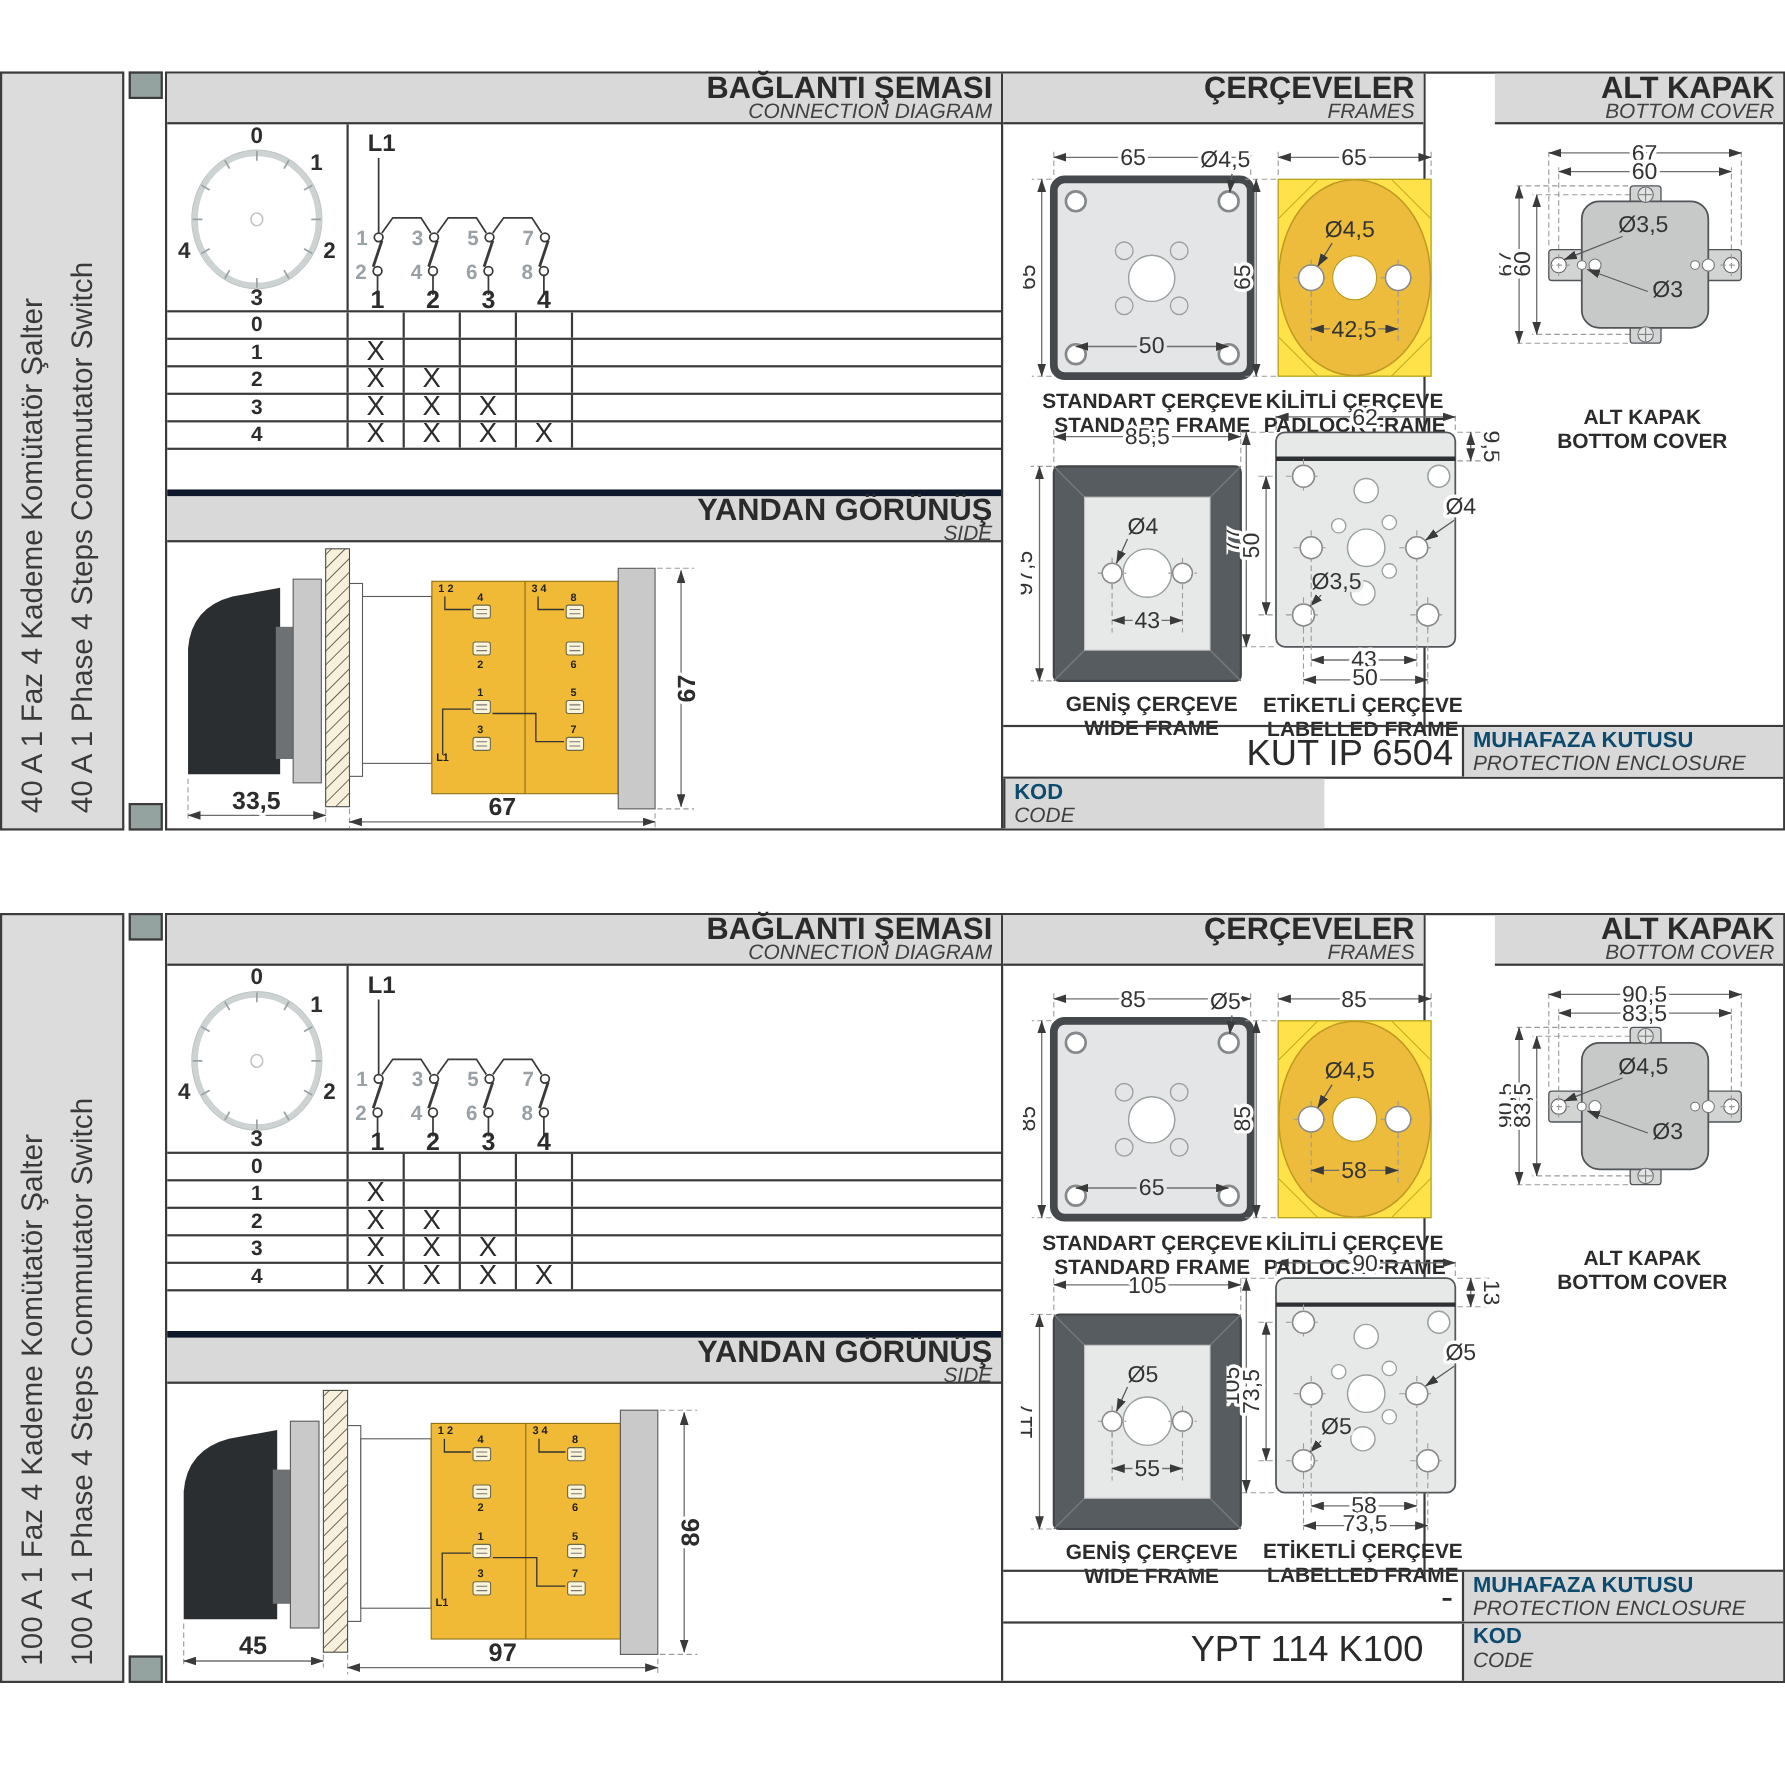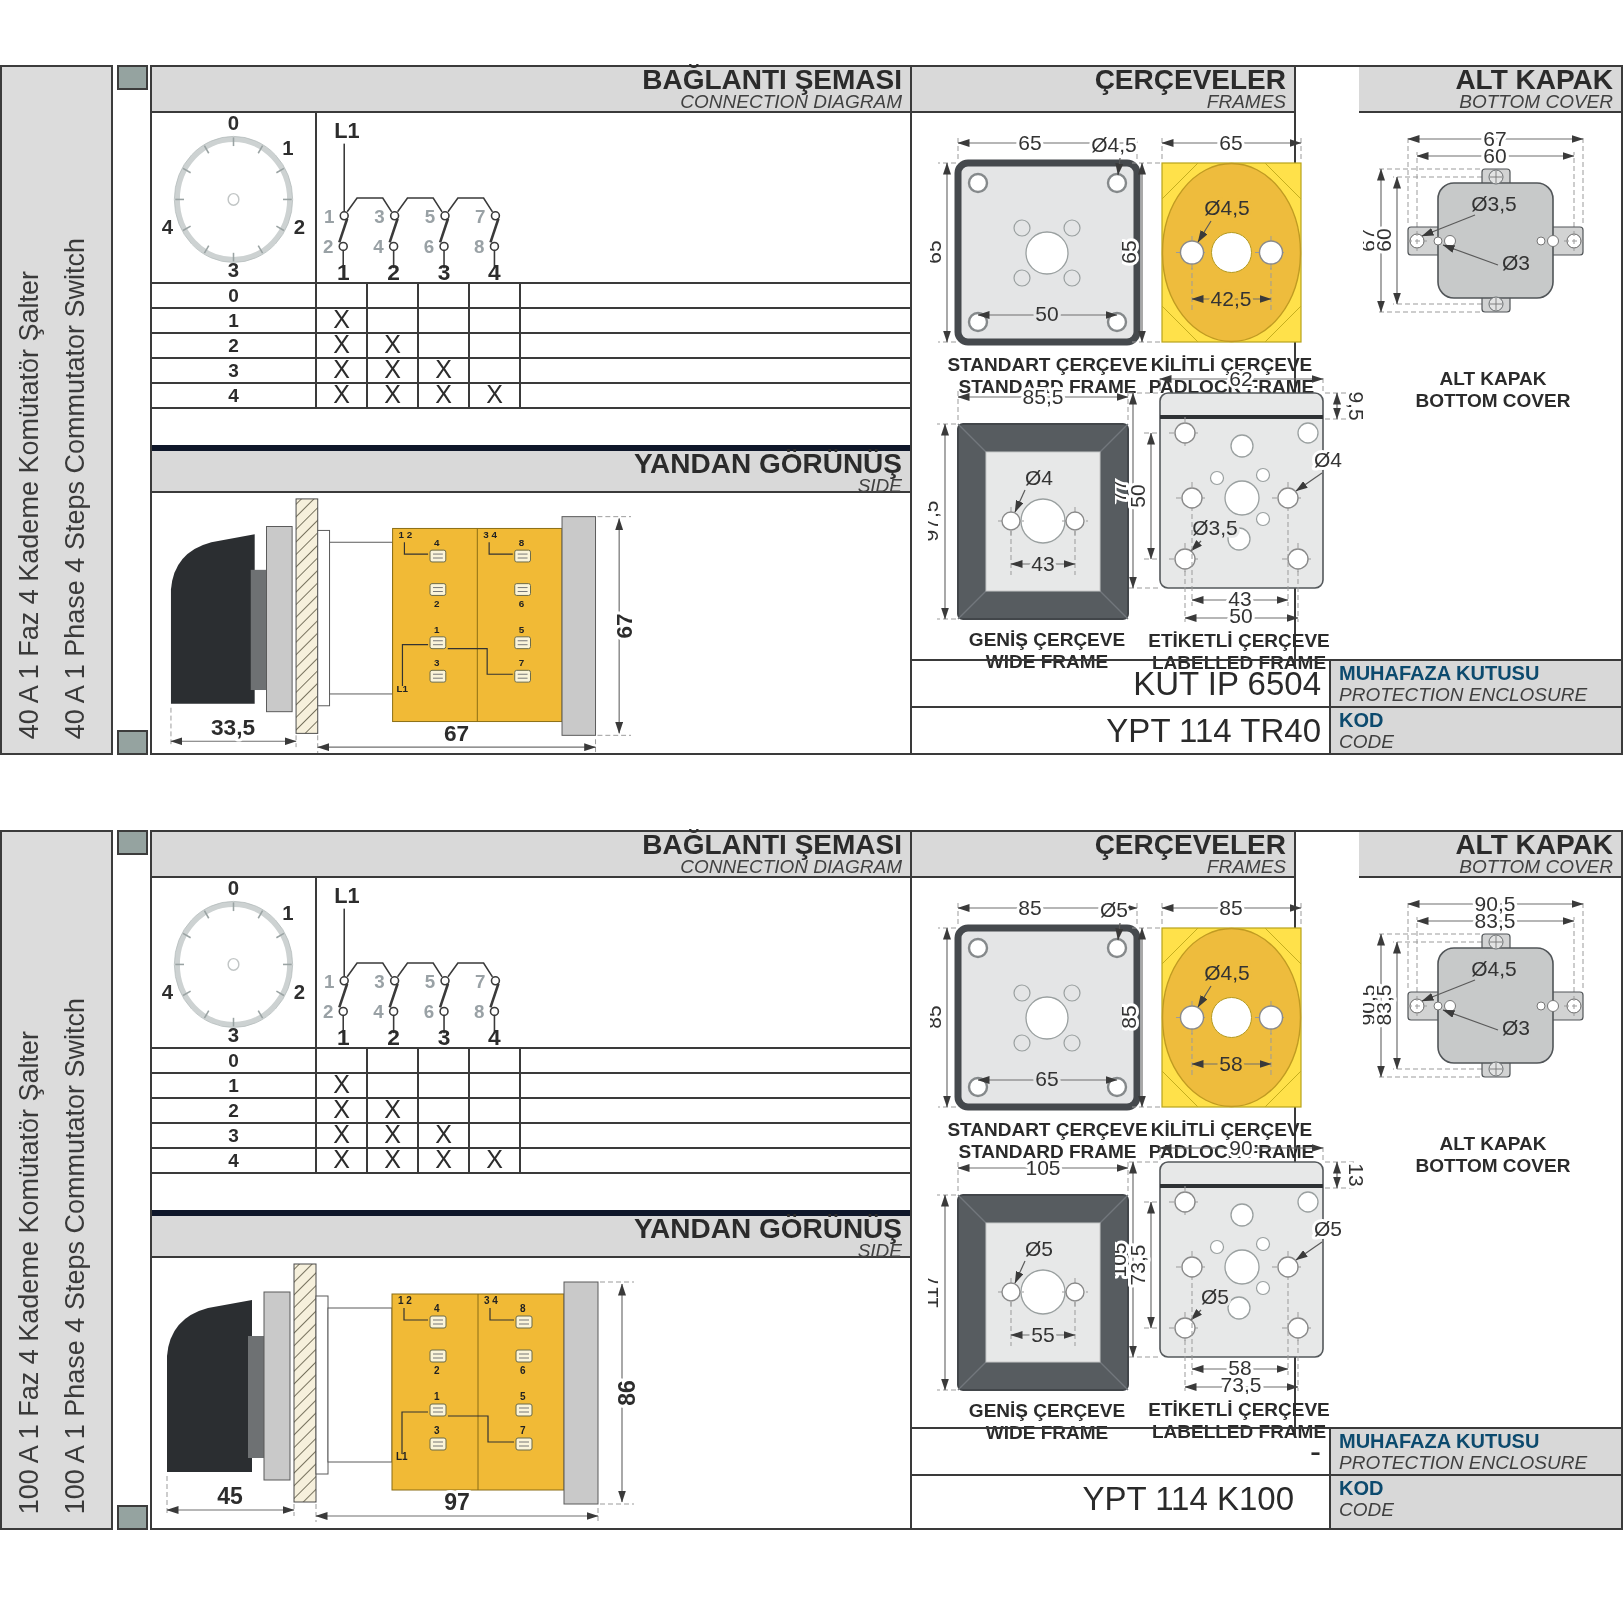--- a/index.html
+++ b/index.html
@@ -501,21 +501,20 @@
 
     <div class="rows">
       <div class="prow">
         <div class="pval">KUT IP 6504</div>
         <div class="plab">
           <div class="pl1">MUHAFAZA KUTUSU</div>
           <div class="pl2">PROTECTION ENCLOSURE</div>
         </div>
       </div>
       <div class="prow rcode">
-        <div class="pval">YPT 114 TR40</div>
         <div class="plab">
           <div class="pl1">KOD</div>
           <div class="pl2">CODE</div>
         </div>
       </div>
     </div>
   </div>
 </div>
 
 <div class="section" id="sec1">

